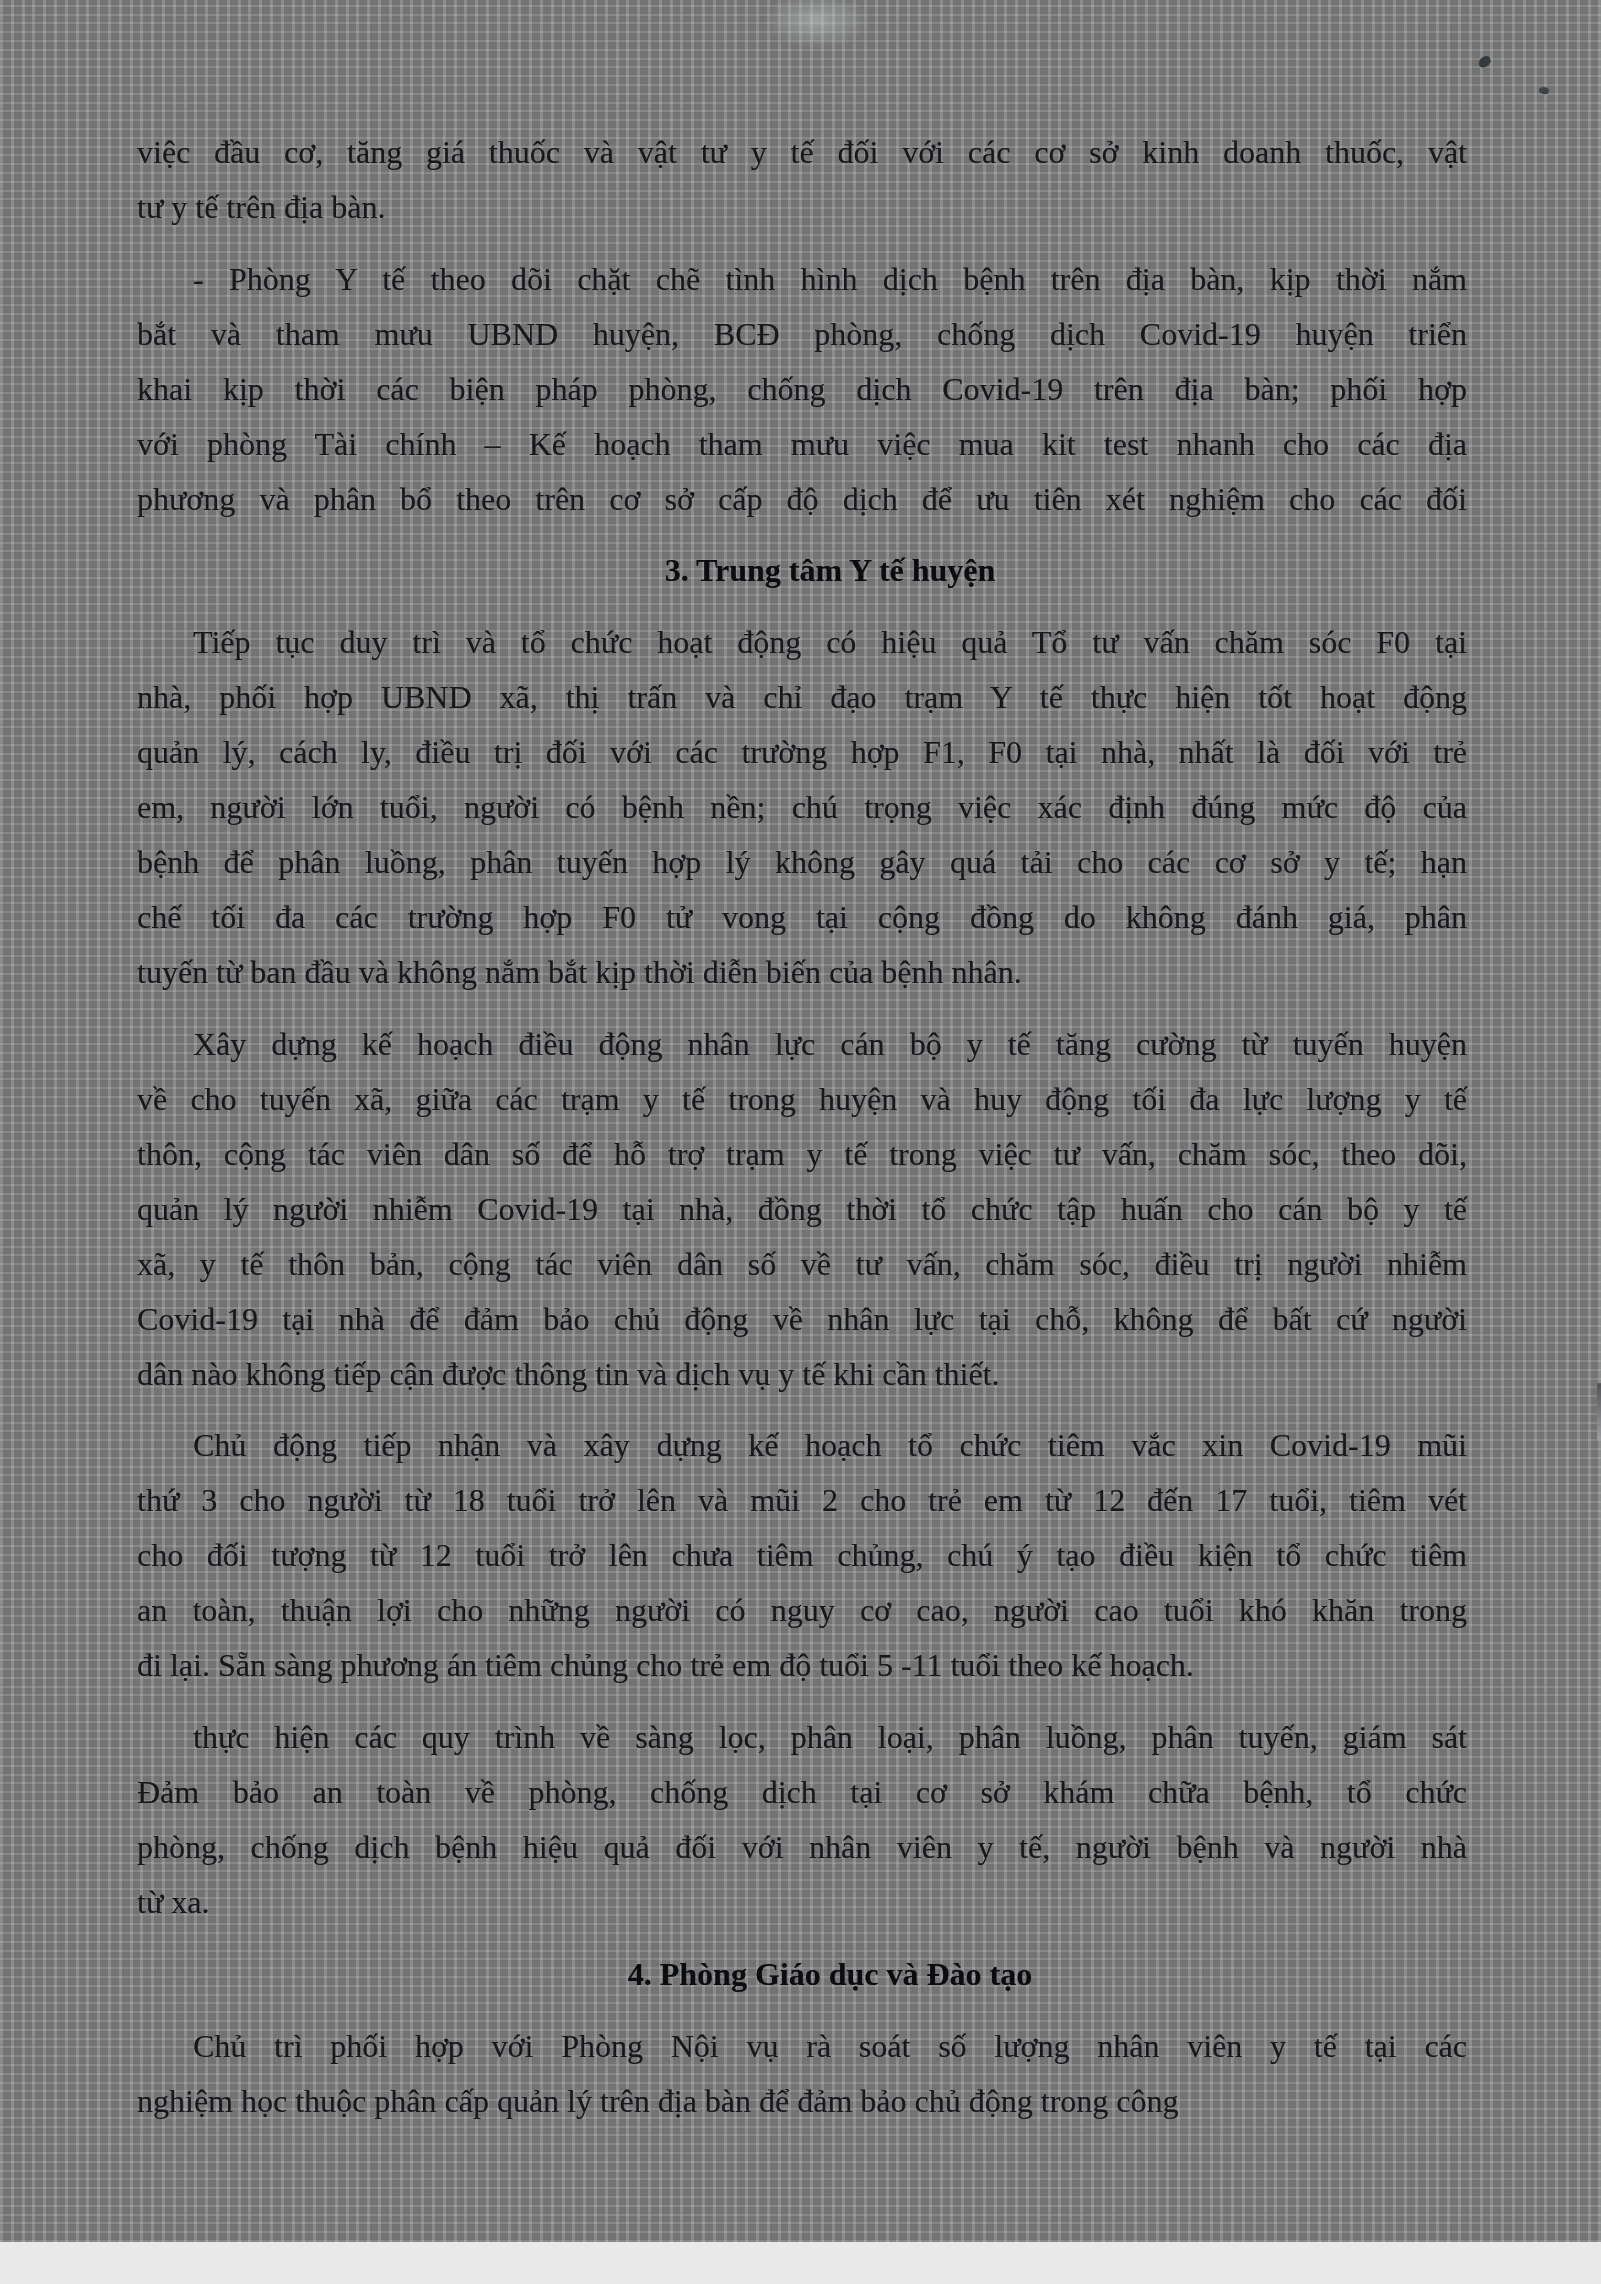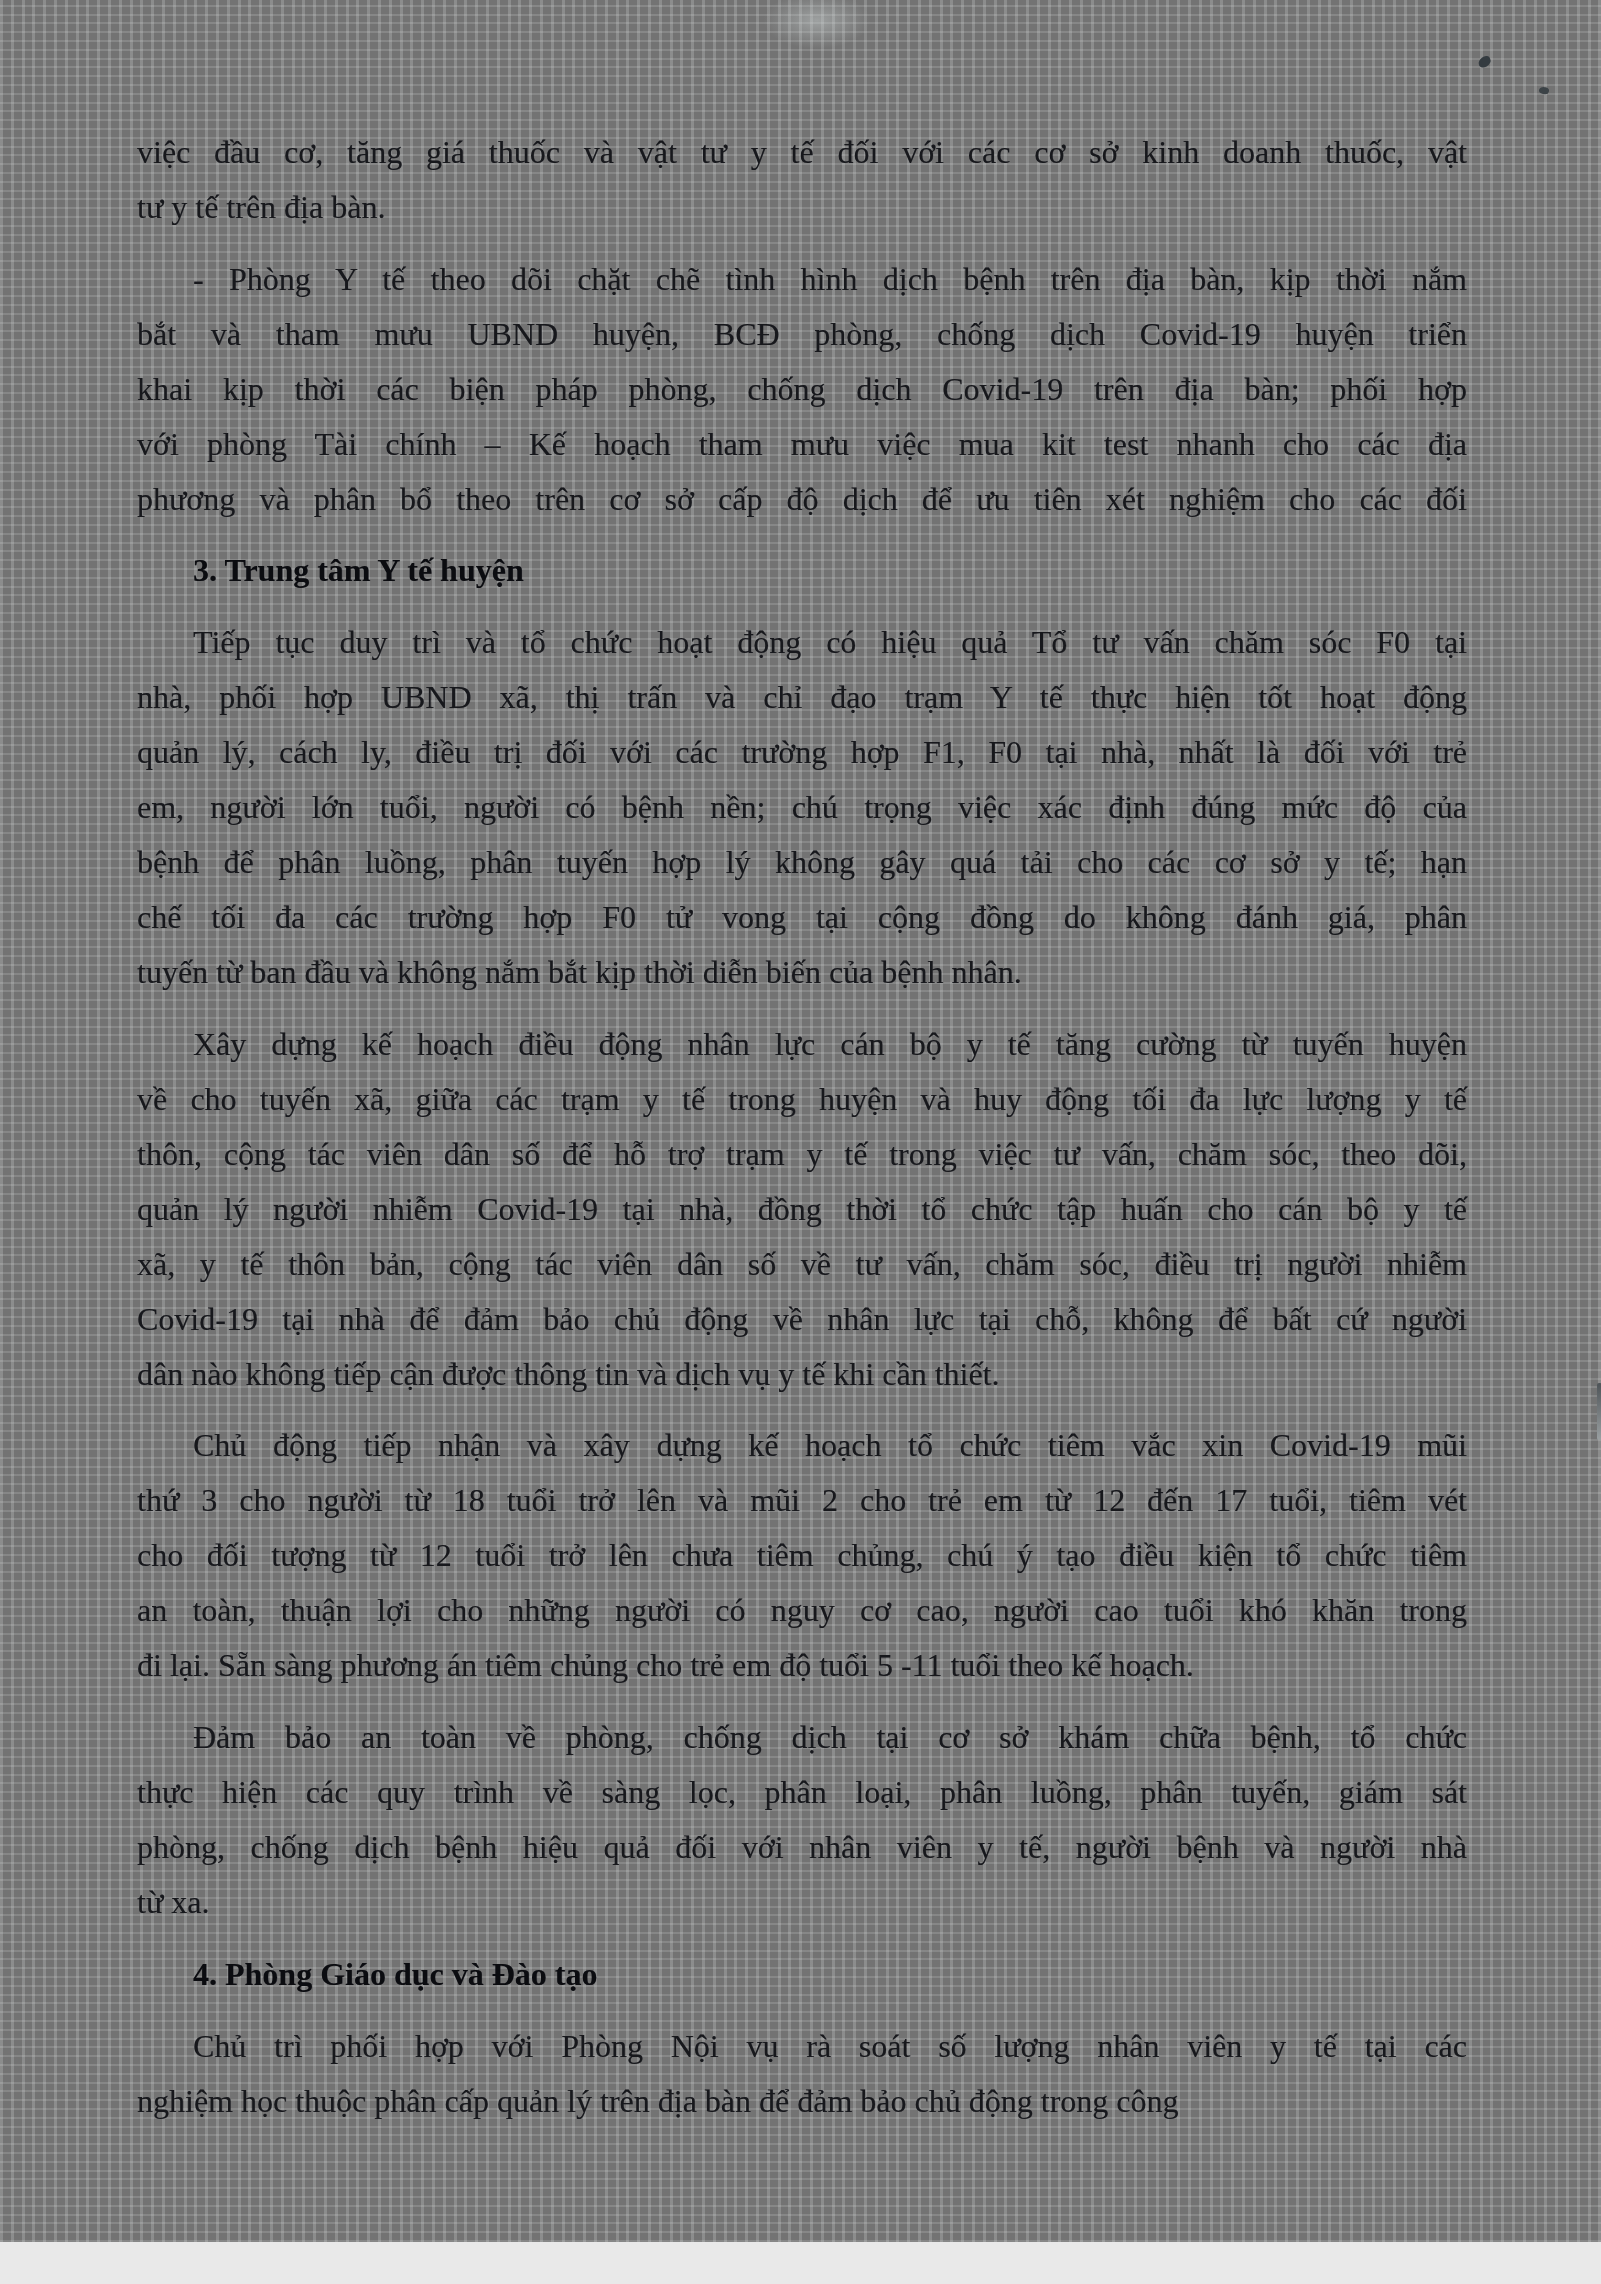--- a/index.html
+++ b/index.html
@@ -46,20 +46,21 @@
   .para .line.last {
     text-align-last: left;
   }
   .para.indent .line:first-child {
     padding-left: 56px;
   }
   .heading {
     font-weight: bold;
     color: #0b0c10;
     padding-left: 56px;
+    text-align: center;
   }
   
   .smudge-top {
     position: absolute;
     left: 763px; top: -7.8px;
     width: 108px; height: 57px;
     background: radial-gradient(ellipse at center, rgba(200,206,206,0.5), rgba(252,253,253,0) 70%);
   }
   .speck-1 {
     position: absolute;
@@ -146,22 +147,22 @@
         <div class="line last">dân nào không tiếp cận được thông tin và dịch vụ y tế khi cần thiết.</div>
       </div>
       <div class="para indent">
         <div class="line">Chủ động tiếp nhận và xây dựng kế hoạch tổ chức tiêm vắc xin Covid-19 mũi</div>
         <div class="line">thứ 3 cho người từ 18 tuổi trở lên và mũi 2 cho trẻ em từ 12 đến 17 tuổi, tiêm vét</div>
         <div class="line">cho đối tượng từ 12 tuổi trở lên chưa tiêm chủng, chú ý tạo điều kiện tổ chức tiêm</div>
         <div class="line">an toàn, thuận lợi cho những người có nguy cơ cao, người cao tuổi khó khăn trong</div>
         <div class="line last">đi lại. Sẵn sàng phương án tiêm chủng cho trẻ em độ tuổi 5 -11 tuổi theo kế hoạch.</div>
       </div>
       <div class="para indent">
+        <div class="line">thực hiện các quy trình về sàng lọc, phân loại, phân luồng, phân tuyến, giám sát</div>
         <div class="line">Đảm bảo an toàn về phòng, chống dịch tại cơ sở khám chữa bệnh, tổ chức</div>
-        <div class="line">thực hiện các quy trình về sàng lọc, phân loại, phân luồng, phân tuyến, giám sát</div>
         <div class="line">phòng, chống dịch bệnh hiệu quả đối với nhân viên y tế, người bệnh và người nhà</div>
         <div class="line last">từ xa.</div>
       </div>
       <div class="heading">4. Phòng Giáo dục và Đào tạo</div>
       <div class="para indent">
         <div class="line">Chủ trì phối hợp với Phòng Nội vụ rà soát số lượng nhân viên y tế tại các</div>
         <div class="line last">nghiệm học thuộc phân cấp quản lý trên địa bàn để đảm bảo chủ động trong công</div>
       </div>
     </div>
 

